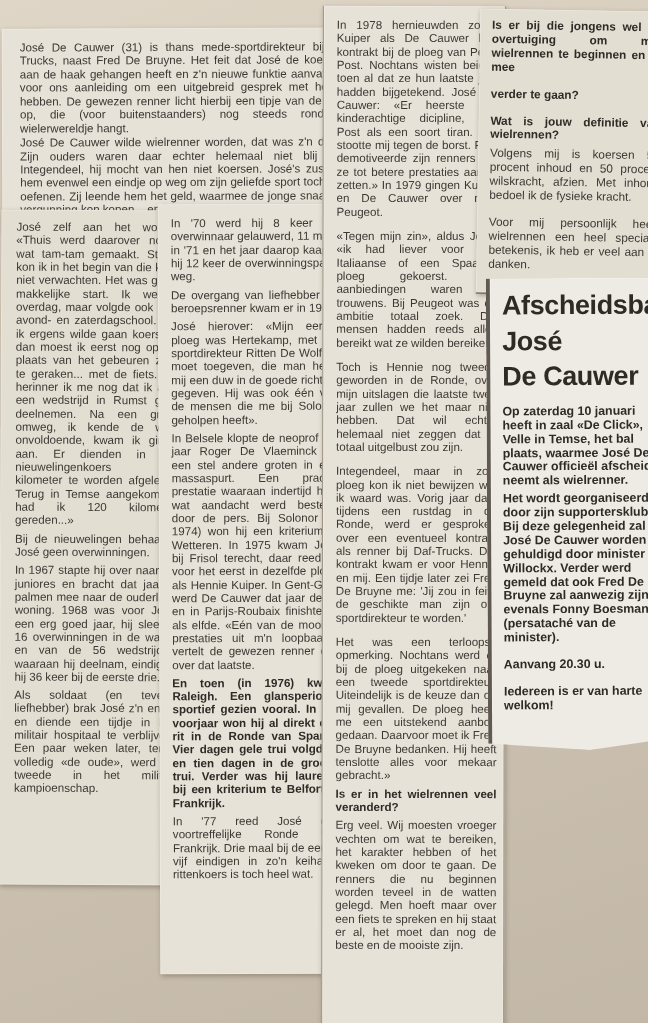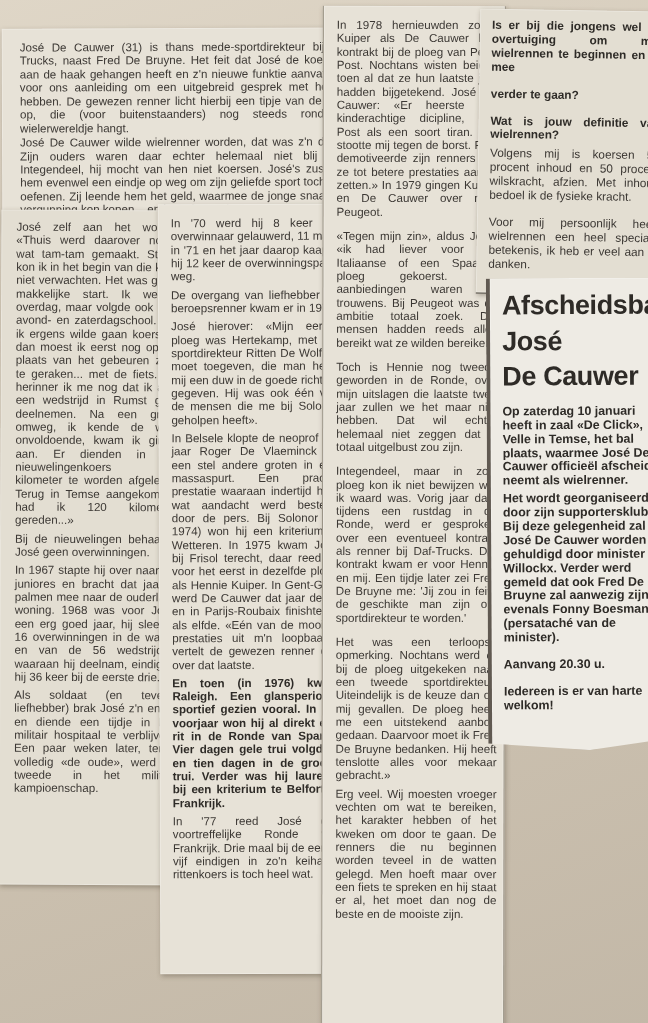--- a/index.html
+++ b/index.html
@@ -90,20 +90,21 @@
       </div>
   </section>
 
   <section class="scrap col col3">
     <div>
         <p class="para">In 1978 hernieuwden zowel Kuiper als De Cauwer hun kontrakt bij de ploeg van Peter Post. Nochtans wisten beiden toen al dat ze hun laatste jaar hadden bijgetekend. José De Cauwer: «Er heerste een kinderachtige dicipline, met Post als een soort tiran. Dat stootte mij tegen de borst. Post demotiveerde zijn renners om ze tot betere prestaties aan te zetten.» In 1979 gingen Kuiper en De Cauwer over naar Peugeot.</p>
         <p class="para gap">«Tegen mijn zin», aldus José, «ik had liever voor een Italiaanse of een Spaanse ploeg gekoerst. De aanbiedingen waren er trouwens. Bij Peugeot was de ambitie totaal zoek. Die mensen hadden reeds alles bereikt wat ze wilden bereiken.</p>
         <p class="para gap">Toch is Hennie nog tweede geworden in de Ronde, over mijn uitslagen die laatste twee jaar zullen we het maar niet hebben. Dat wil echter helemaal niet zeggen dat ik totaal uitgelbust zou zijn.</p>
         <p class="para gap">Integendeel, maar in zo'n ploeg kon ik niet bewijzen wat ik waard was. Vorig jaar dan, tijdens een rustdag in de Ronde, werd er gesproken over een eventueel kontrakt als renner bij Daf-Trucks. Dat kontrakt kwam er voor Hennie en mij. Een tijdje later zei Fred De Bruyne me: 'Jij zou in feite de geschikte man zijn om sportdirekteur te worden.'</p>
         <p class="para gap">Het was een terloopse opmerking. Nochtans werd er bij de ploeg uitgekeken naar een tweede sportdirekteur. Uiteindelijk is de keuze dan op mij gevallen. De ploeg heeft me een uitstekend aanbod gedaan. Daarvoor moet ik Fred De Bruyne bedanken. Hij heeft tenslotte alles voor mekaar gebracht.»</p>
+        <p class="para bold">Is er in het wielrennen veel veranderd?</p>
         <p class="para">Erg veel. Wij moesten vroeger vechten om wat te bereiken, het karakter hebben of het kweken om door te gaan. De renners die nu beginnen worden teveel in de watten gelegd. Men hoeft maar over een fiets te spreken en hij staat er al, het moet dan nog de beste en de mooiste zijn.</p>
       </div>
   </section>
 
   <section class="scrap qa">
     <div>
         <p class="para bold">Is er bij die jongens wel de overtuiging om met wielrennen te beginnen en er mee</p>
         <p class="para bold gap">verder te gaan?</p>
         <p class="para bold gap">Wat is jouw definitie van wielrennen?</p>
         <p class="para">Volgens mij is koersen 50 procent inhoud en 50 procent wilskracht, afzien. Met inhoud bedoel ik de fysieke kracht.</p>

